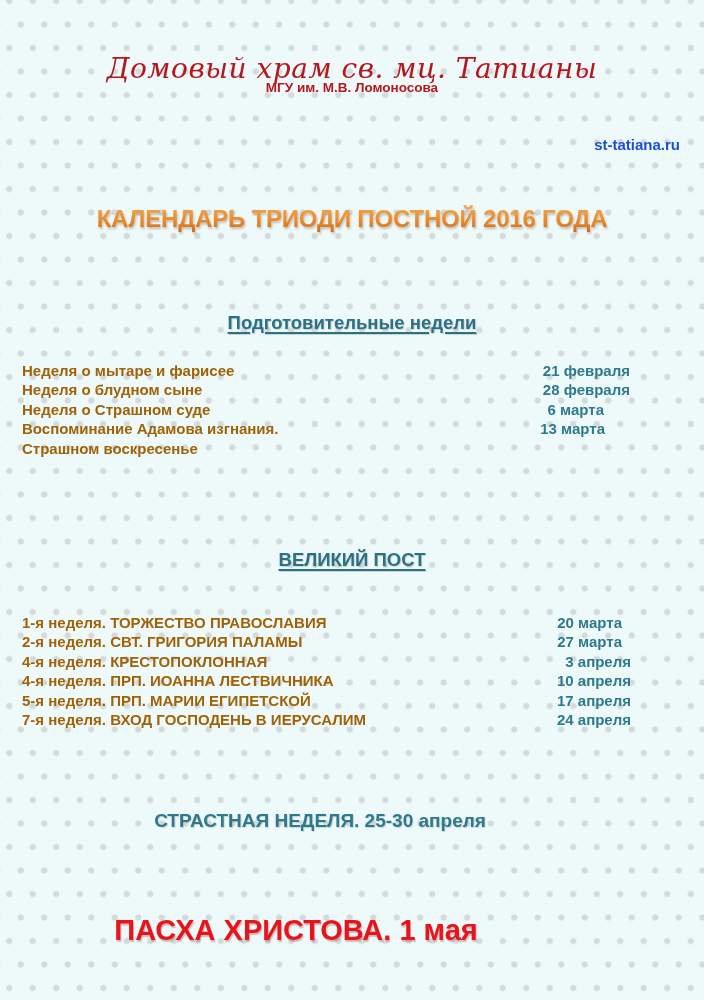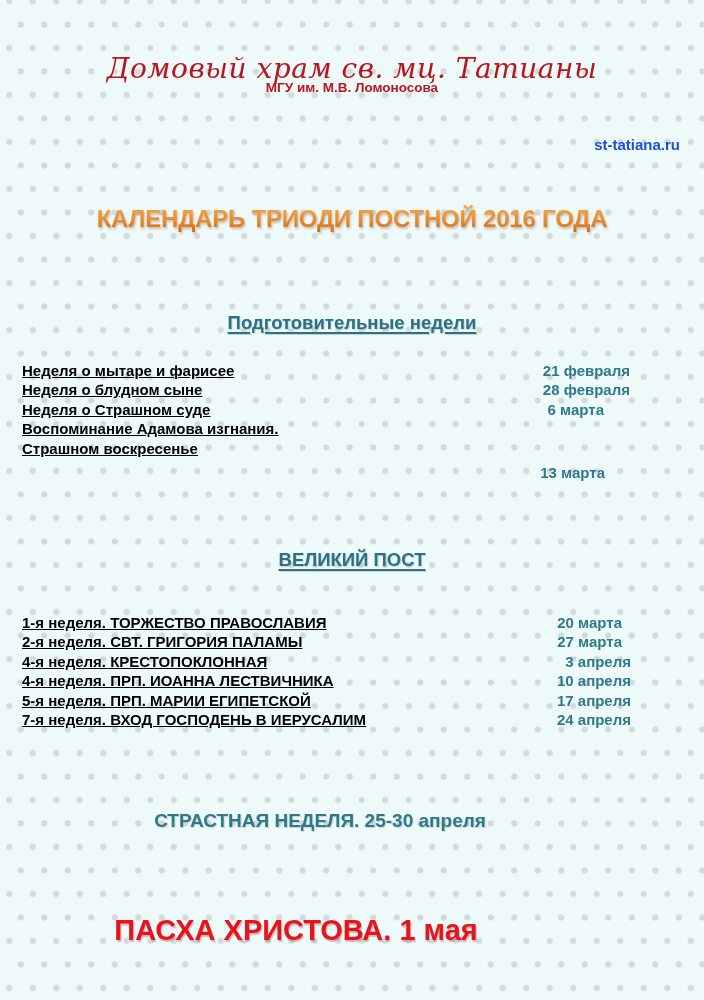--- a/index.html
+++ b/index.html
@@ -50,23 +50,22 @@
     left: 0; width: 704px; text-align: center;
     font-size: 18.5px; font-weight: bold; color: #2a7186;
     text-shadow: 1px 1px 1px rgba(0,0,0,0.15);
   }
   .section-title span {
     text-decoration: underline;
     text-decoration-thickness: 2px;
     text-underline-offset: 3px;
   }
   .row-label {
-    left: 22px; font-size: 15px; font-weight: bold; color: #000000;
+    left: 22px; font-size: 15px; font-weight: bold; color: #a16207;
     line-height: 19.5px;
-    text-decoration: underline;
   }
   .row-date {
     font-size: 15px; font-weight: bold; color: #2e7a8c;
     line-height: 19.5px; text-align: right;
   }
   .holy-week {
     left: 0; width: 640px; top: 810px; text-align: center;
     font-size: 19px; font-weight: bold; color: #2e7a8c;
     text-shadow: 1px 1px 1px rgba(0,0,0,0.15);
   }
@@ -92,21 +91,21 @@
 <div class="abs row-label" style="top:361px;">Неделя о мытаре и фарисее</div>
 <div class="abs row-date" style="top:361px; right:74px;">21 февраля</div>
 
 <div class="abs row-label" style="top:380px;">Неделя о блудном сыне</div>
 <div class="abs row-date" style="top:380px; right:74px;">28 февраля</div>
 
 <div class="abs row-label" style="top:400px;">Неделя о Страшном суде</div>
 <div class="abs row-date" style="top:400px; right:100px;">6 марта</div>
 
 <div class="abs row-label" style="top:419px;">Воспоминание Адамова изгнания.</div>
-<div class="abs row-date" style="top:419px; right:99px;margin-top:44px;">13 марта</div>
+<div class="abs row-date" style="top:419px; right:99px;">13 марта</div>
 
 <div class="abs row-label" style="top:439px;">Страшном воскресенье</div>
 
 <div class="abs section-title" style="top:549px;">
   <span>ВЕЛИКИЙ ПОСТ</span>
 </div>
 
 <div class="abs row-label" style="top:613px;">1-я неделя. ТОРЖЕСТВО ПРАВОСЛАВИЯ</div>
 <div class="abs row-date" style="top:613px; right:82px;">20 марта</div>
 

